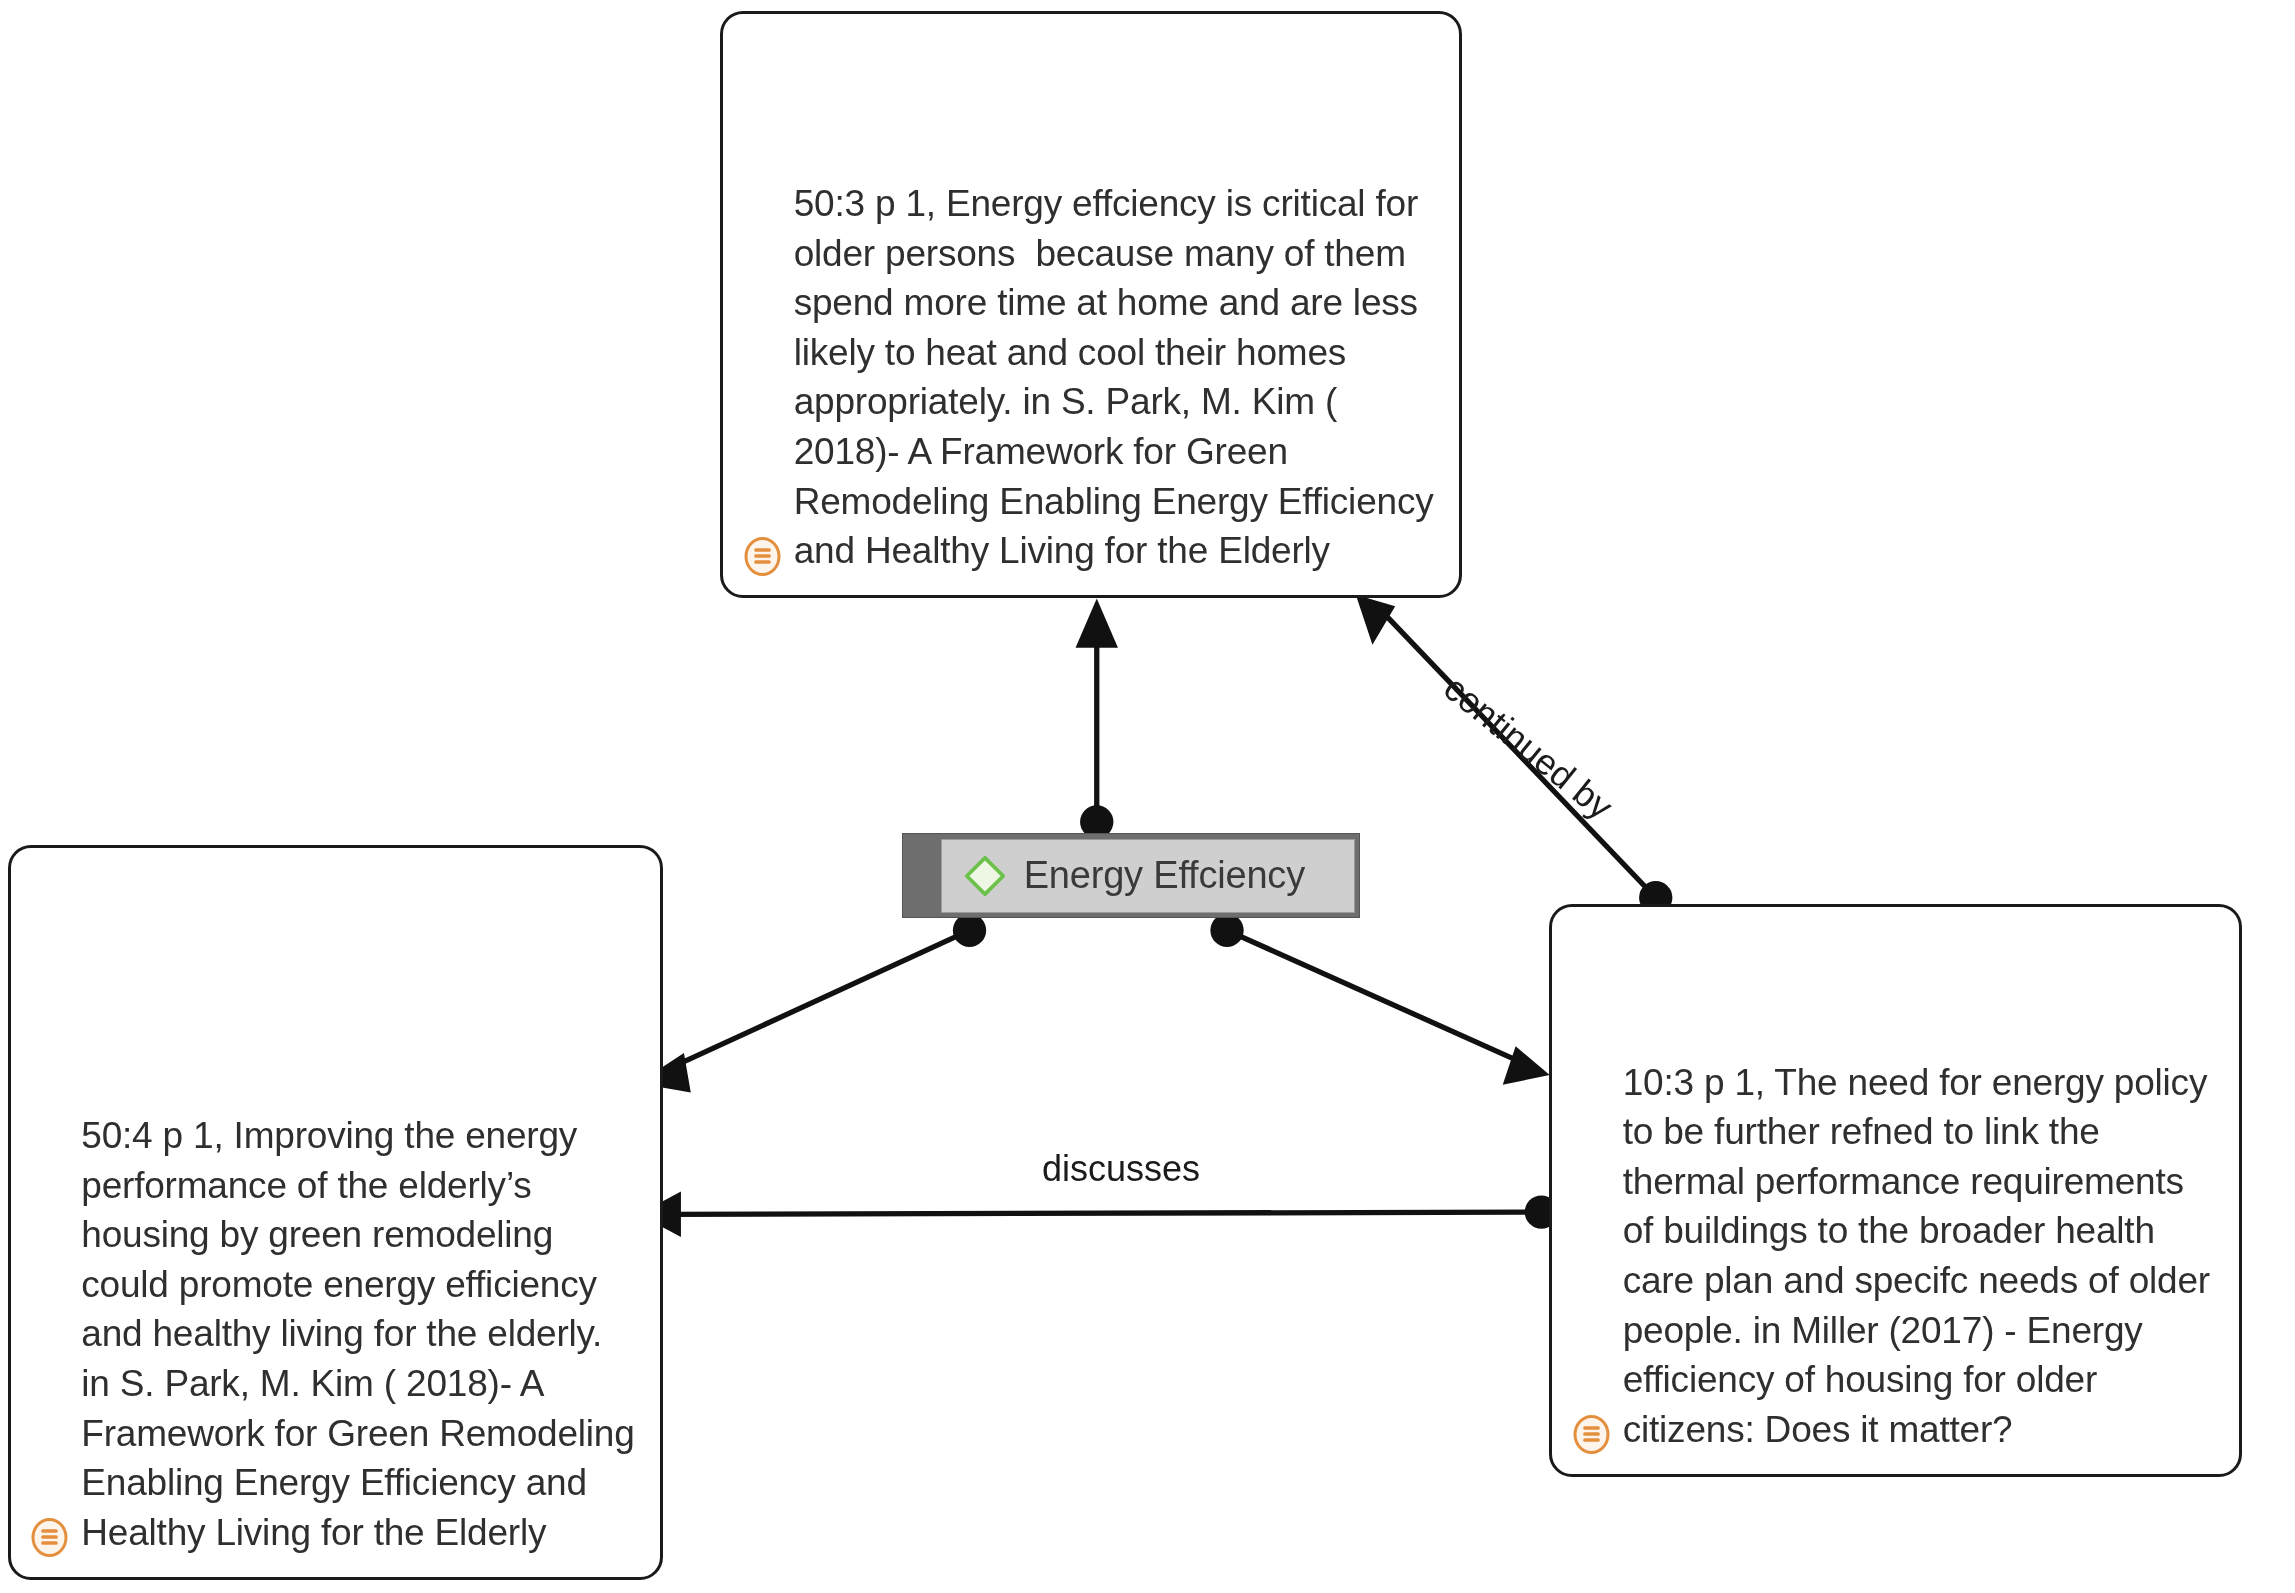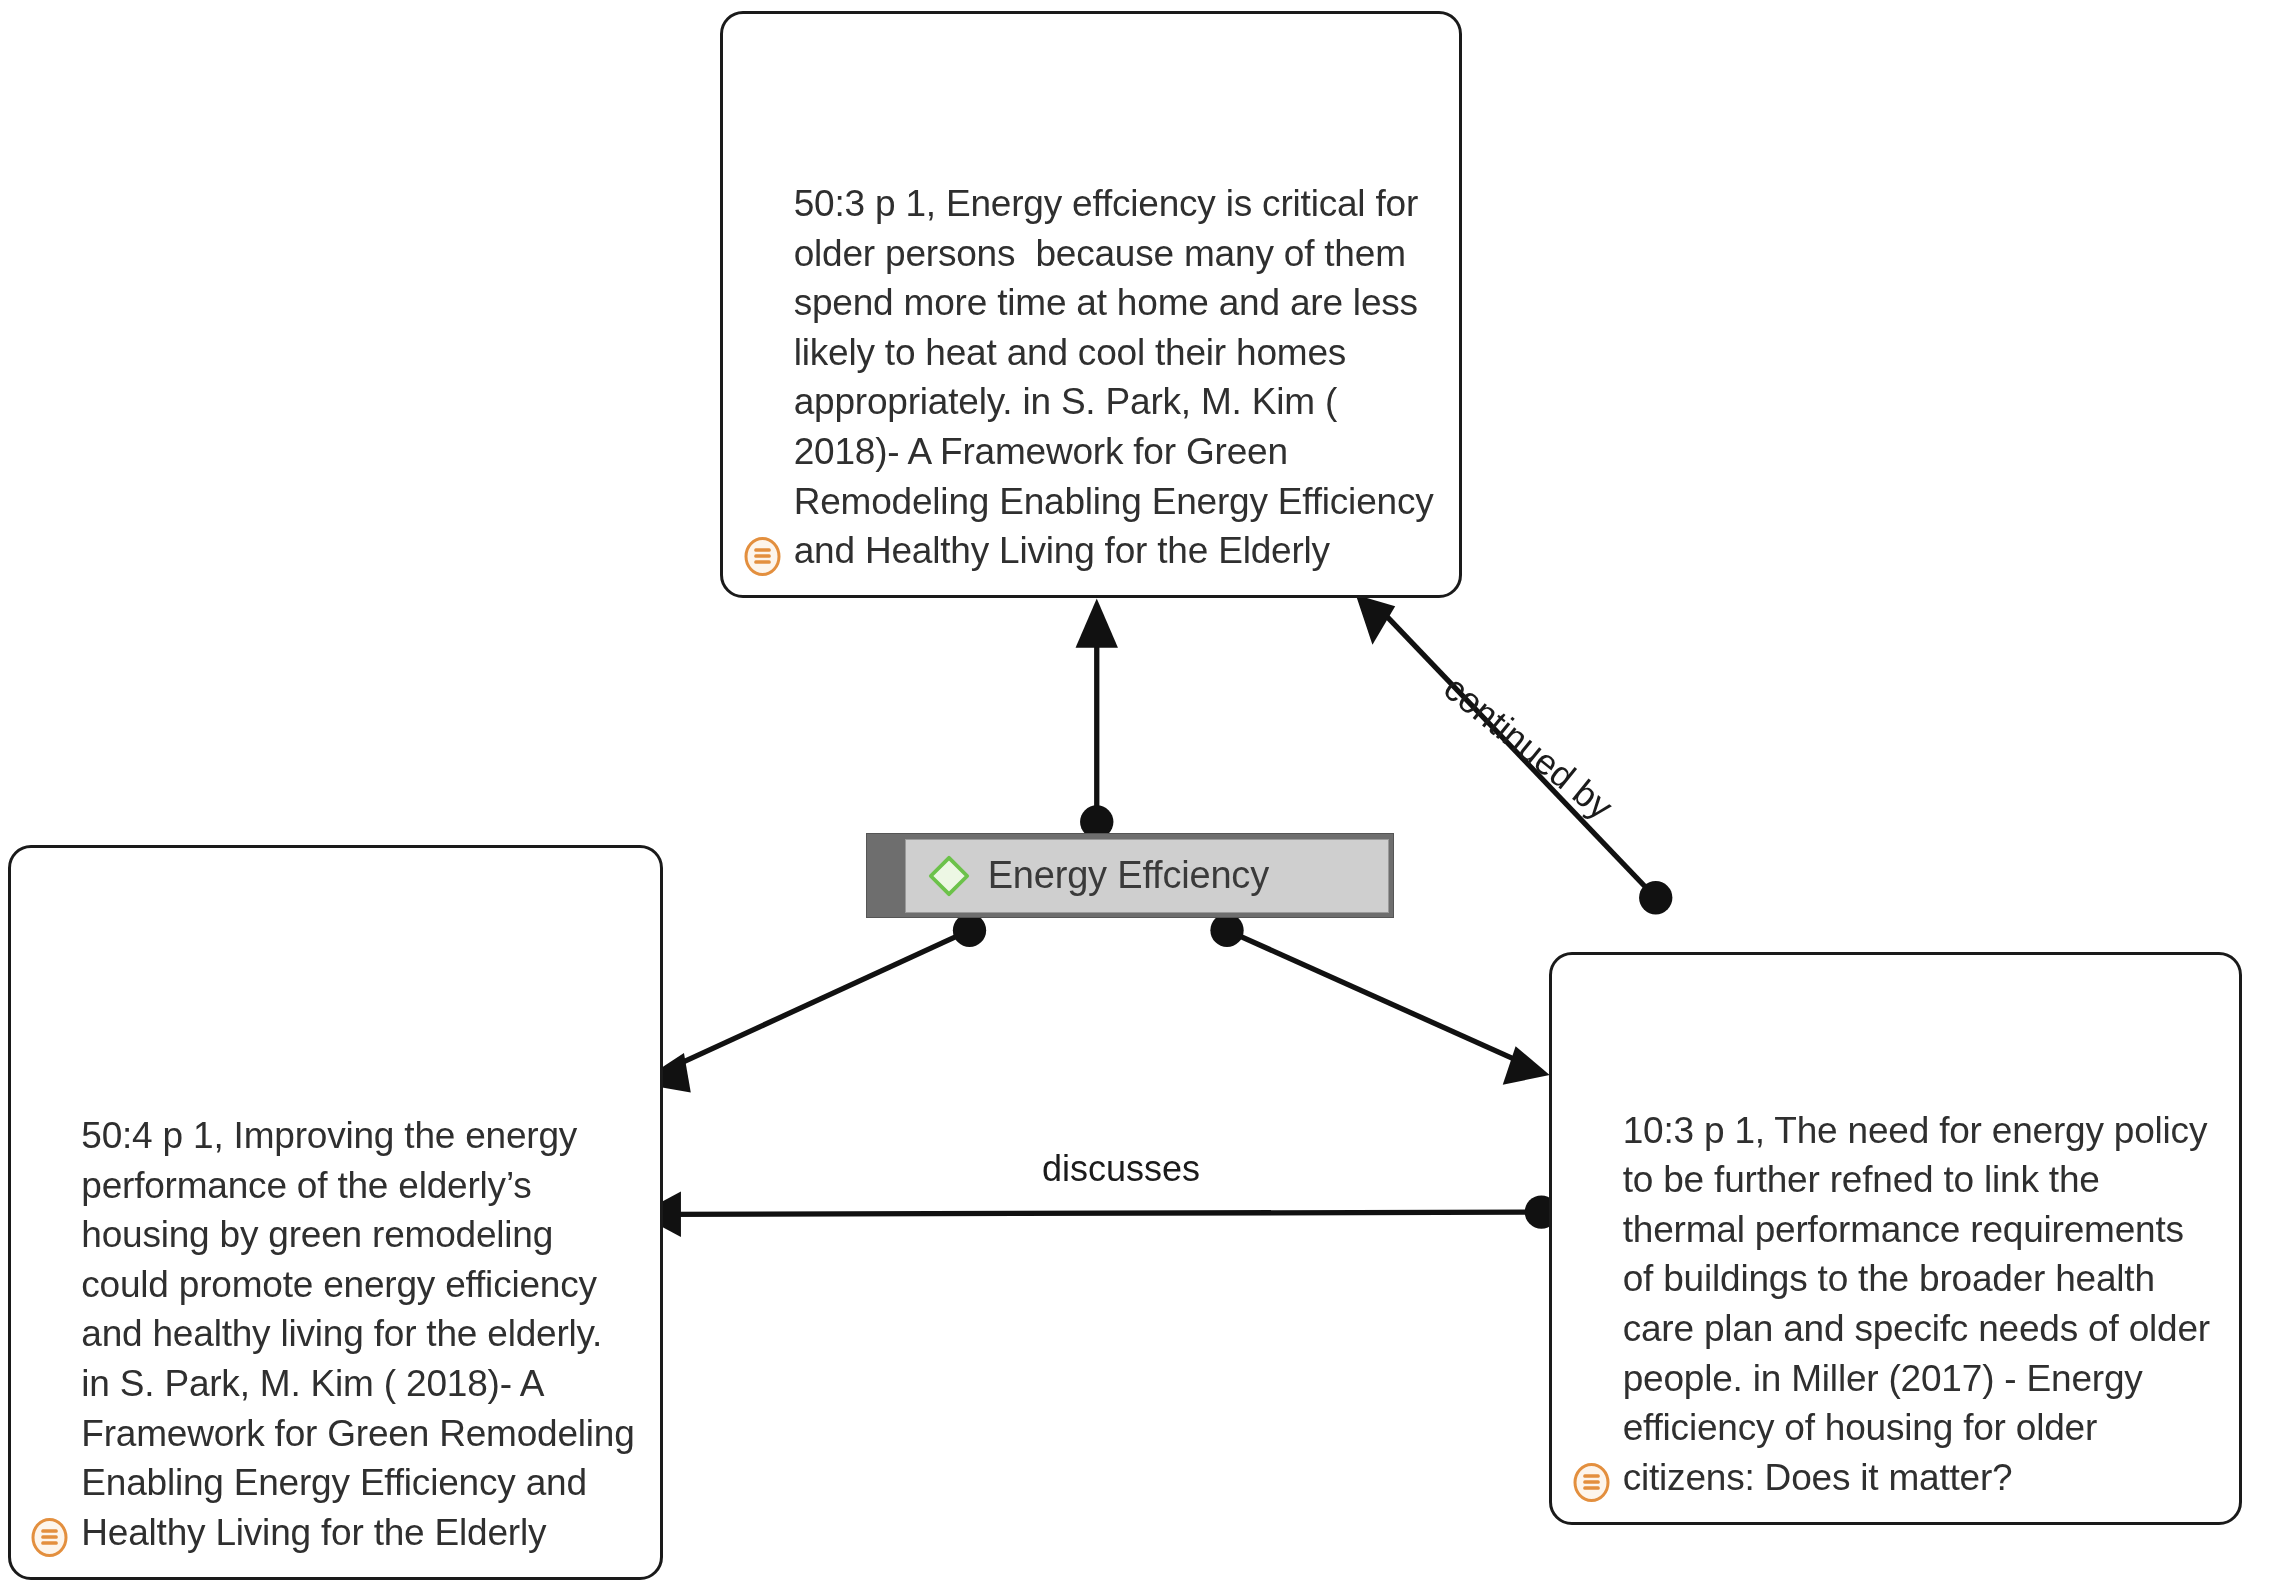--- a/index.html
+++ b/index.html
@@ -41,28 +41,28 @@
   
   .doc-icon {
     flex: 0 0 auto;
     width: 39px;
     height: 39px;
     margin-top: 9px;
   }
 
   #box-top    { left: 720px;  top: 11.4px;   width: 742px;  height: 587px; }
   #box-left   { left: 7.6px;   top: 845px; width: 655px;  height: 735px; }
-  #box-right  { left: 1549px; top: 952px; width: 693px;  height: 573px; }
+  #box-right  { left: 1549px; top: 904px; width: 693px;  height: 573px; }
 
   
   #code-node {
     position: absolute;
-    left: 866px;
+    left: 902px;
     top: 833px;
-    width: 528px;
+    width: 458px;
     height: 85px;
     box-sizing: border-box;
     background: #6e6e6e;
     border: 1.5px solid #555555;
     display: flex;
     align-items: stretch;
   }
   #code-node .node-strip {
     flex: 0 0 38px;
   }

